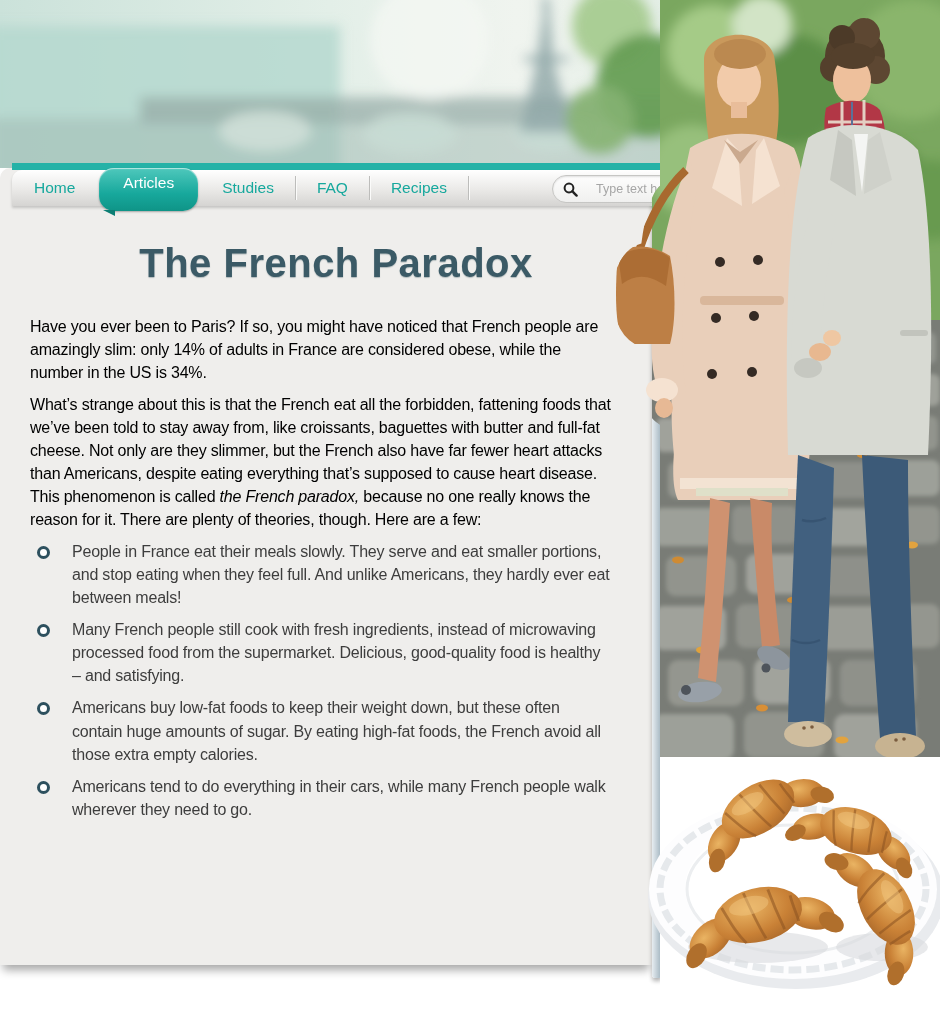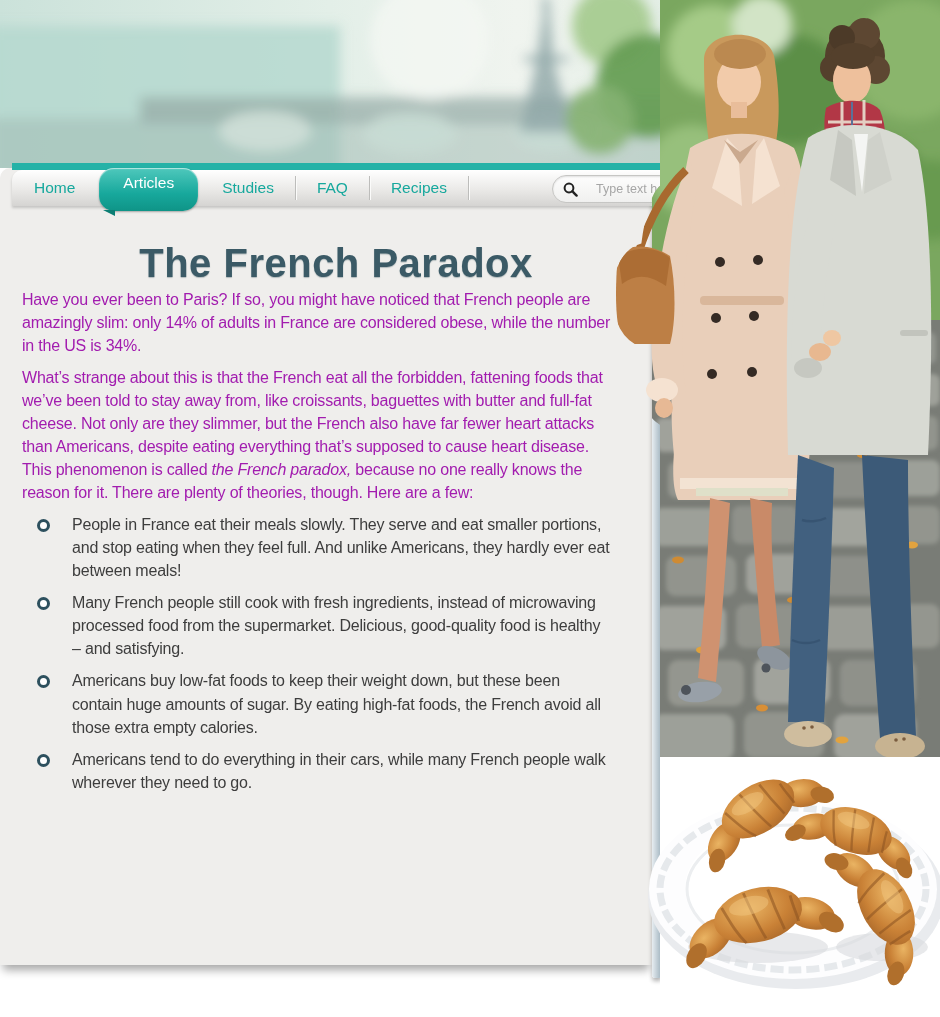--- a/index.html
+++ b/index.html
@@ -33,24 +33,24 @@
   .sep{width:1px;height:24px;background:#bdbdbb;box-shadow:1px 0 0 #fbfbfa;margin:0 7px;}
   .search{position:absolute;left:540px;top:5px;height:26px;width:150px;
         background:linear-gradient(#fdfdfd,#f0f0ef);border:1px solid #c6c6c4;border-radius:14px;
         display:flex;align-items:center;padding:0 10px;box-shadow:inset 0 1px 2px rgba(0,0,0,.12);}
   .search input{border:0;background:transparent;outline:none;font-size:12.5px;color:#777;
         width:92px;margin-left:16px;font-family:inherit;}
   .search input::placeholder{color:#a6a6a6;}
 
   
   .content{position:absolute;left:0;top:205px;width:652px;height:760px;z-index:20;overflow:hidden;}
-  h1{margin:36px 20px 2px 40px;text-align:center;font-size:40px;font-weight:bold;
+  h1{margin:36px 20px 29px 40px;text-align:center;font-size:40px;font-weight:bold;
      color:#3b5a66;letter-spacing:.5px;text-shadow:0 1px 1px rgba(40,70,80,.3);}
-  .content p{margin:0 0 9px;padding:0 40px 0 22px;font-size:16px;line-height:1.44;
-     color:#a21caf;letter-spacing:-.2px;}
+  .content p{margin:0 0 9px;padding:0 40px 0 30px;font-size:16px;line-height:1.44;
+     color:#000000;letter-spacing:-.2px;}
   .content em{}
   .content ul{list-style:none;margin:2px 0 4px;padding:0 40px 0 37px;}
   .content li{display:flex;gap:22px;margin-bottom:9px;font-size:16px;line-height:1.44;
      color:#3d3d3d;letter-spacing:-.2px;}
   .blt{flex:0 0 auto;width:7px;height:7px;border:3px solid #2d505e;border-radius:50%;
      background:#fff;margin-top:6px;}
 
   
   .couple-photo{position:absolute;left:612px;top:0;width:328px;height:757px;z-index:40;}
   .croissants-photo{position:absolute;left:630px;top:757px;width:310px;height:256px;z-index:45;}
@@ -123,21 +123,21 @@
     <li>
         <span class="blt"></span>
         <span>People in France eat their meals slowly. They serve and eat smaller portions, and stop eating when they feel full. And unlike Americans, they hardly ever eat between meals!</span>
       </li>
     <li>
         <span class="blt"></span>
         <span>Many French people still cook with fresh ingredients, instead of microwaving processed food from the supermarket. Delicious, good-quality food is healthy – and satisfying.</span>
       </li>
     <li>
         <span class="blt"></span>
-        <span>Americans buy low-fat foods to keep their weight down, but these been contain huge amounts of sugar. By eating high-fat foods, the French avoid all those extra empty calories.</span>
+        <span>Americans buy low-fat foods to keep their weight down, but these often contain huge amounts of sugar. By eating high-fat foods, the French avoid all those extra empty calories.</span>
       </li>
     <li>
         <span class="blt"></span>
         <span>Americans tend to do everything in their cars, while many French people walk wherever they need to go.</span>
       </li>
   </ul>
 </main>
 
 <div class="couple-photo">
   <svg viewBox="0 0 328 757" width="328" height="757">

